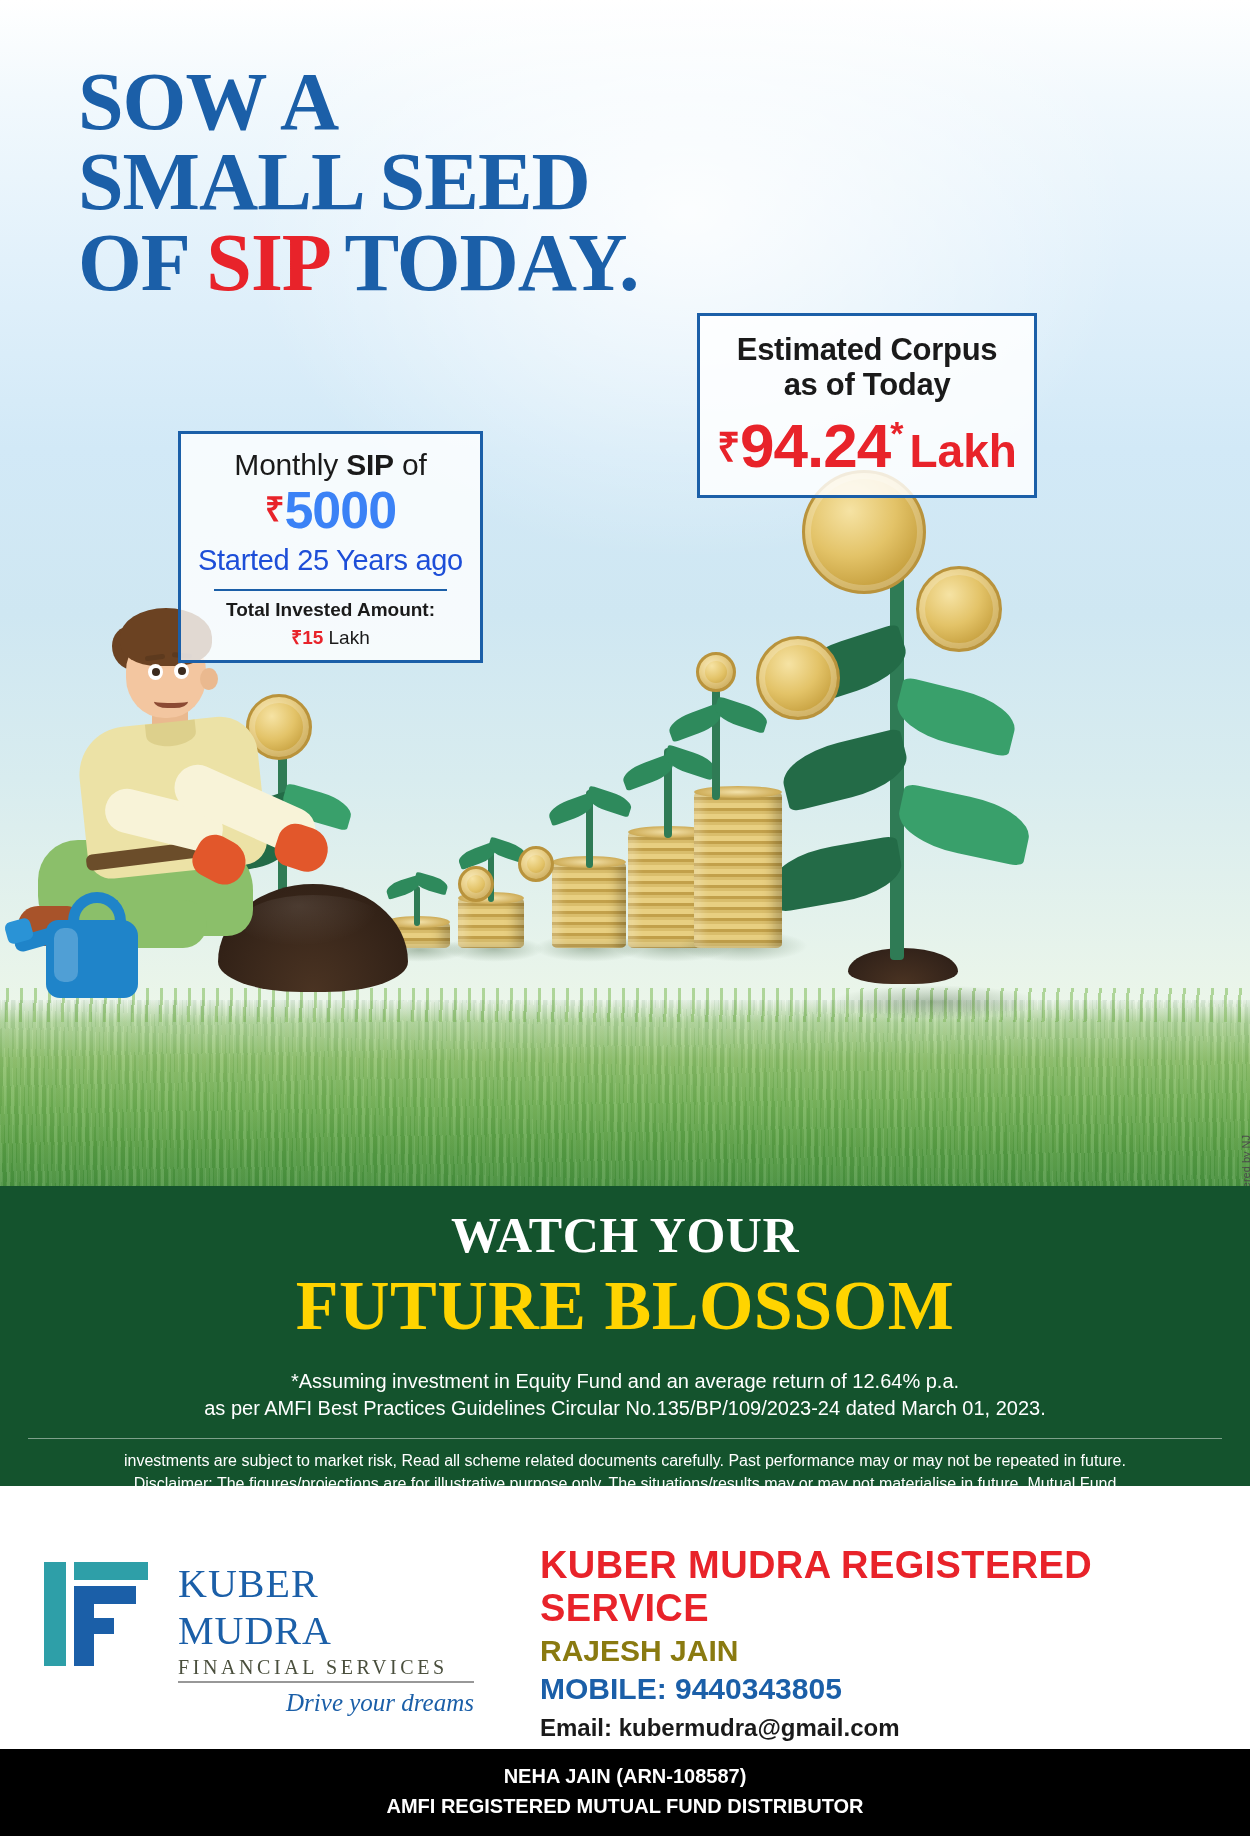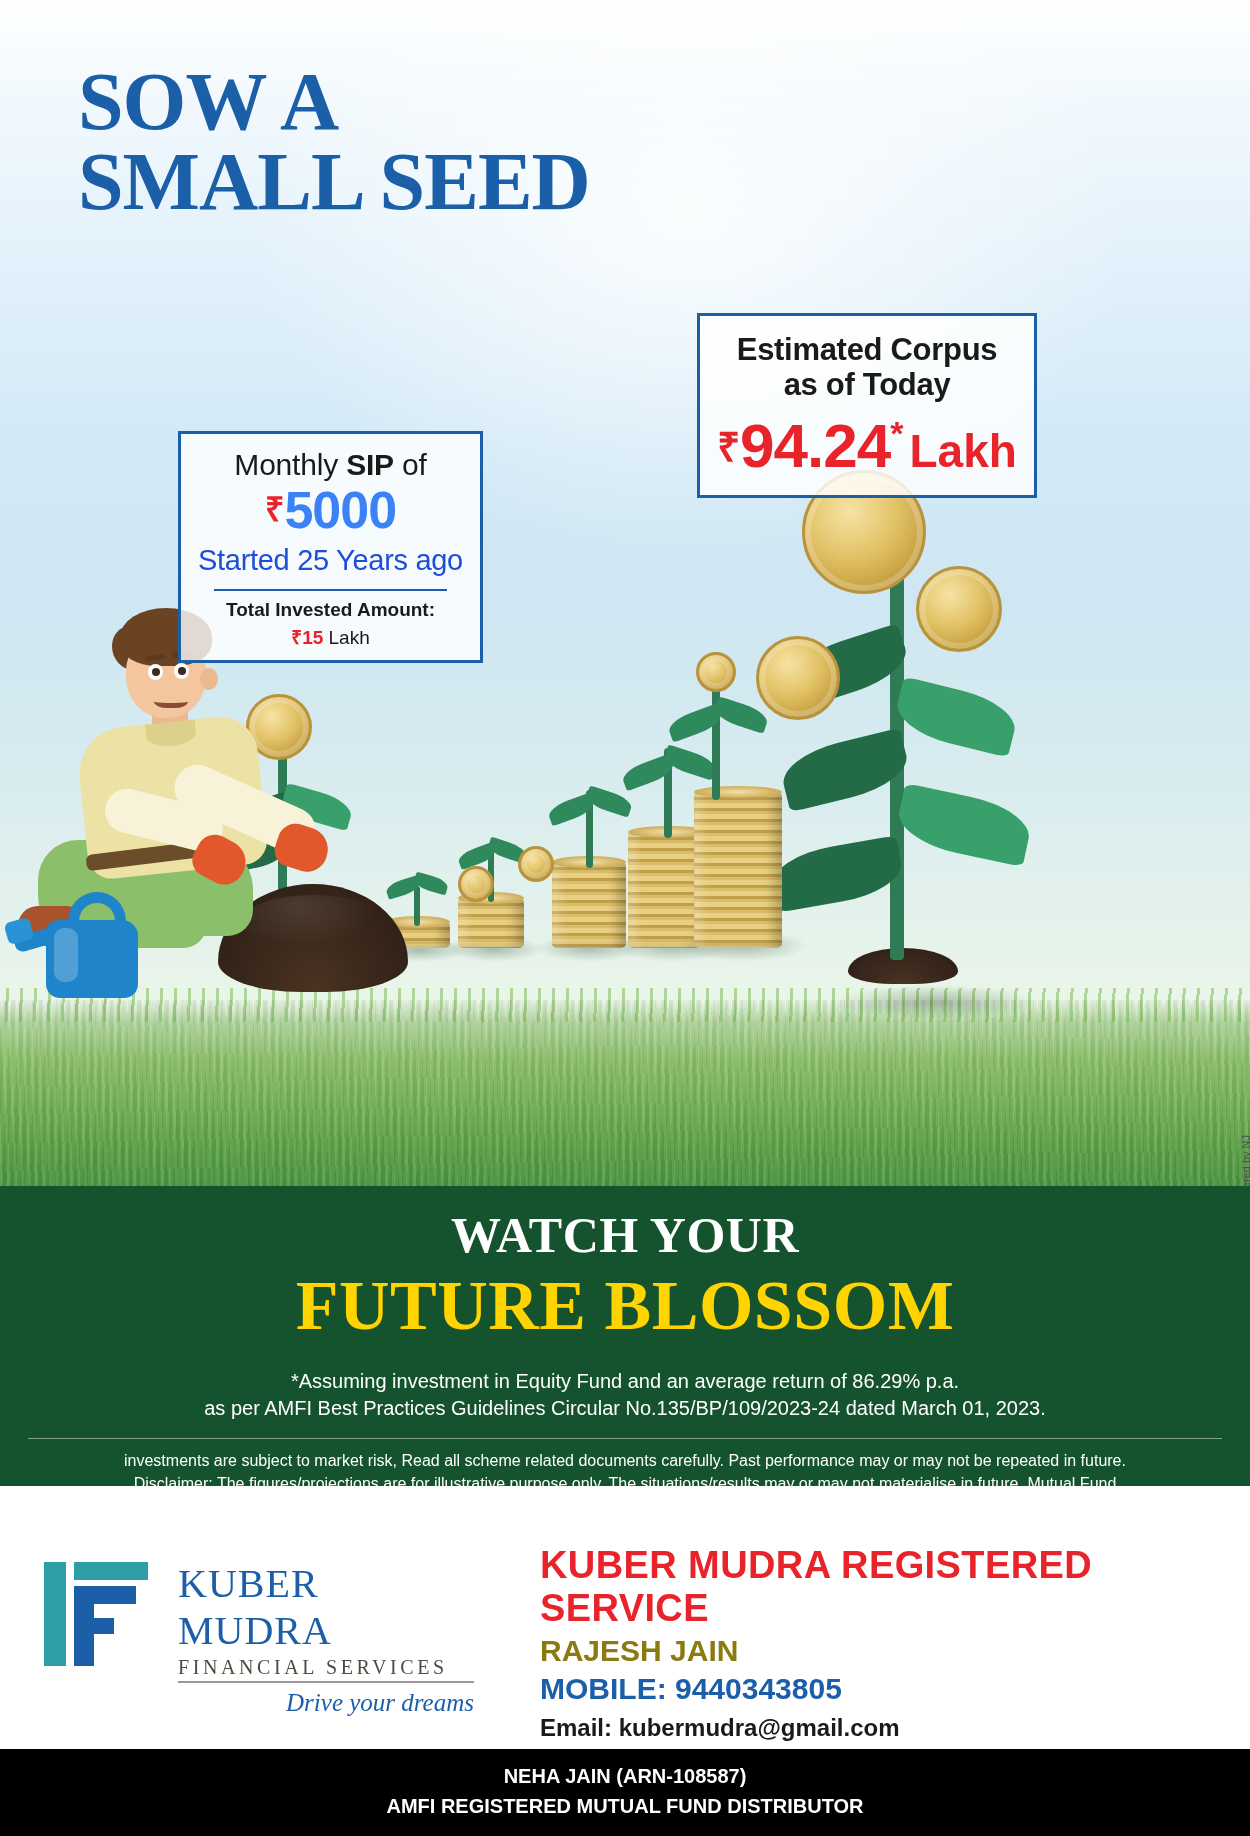--- a/index.html
+++ b/index.html
@@ -425,20 +425,21 @@
   <div class="sky">
     <div class="sky-glow"></div>
   </div>
 
   <div class="grass-top-tufts"></div>
   <div class="grass"></div>
 
   <div class="headline">
     <span class="hl-line">SOW A</span>
     <span class="hl-line">SMALL SEED</span>
+    <span class="hl-line"><span>OF </span><span class="sip-red">SIP</span><span> TODAY.</span></span>
   </div>
 
   <div>
     <div class="shadow" style="left:830px; top:985px; width:210px; height:34px;"></div>
     <div class="soil-mini" style="left:848px; top:948px; width:110px; height:36px;"></div>
     <div class="stem" style="left:890px; top:560px; width:14px; height:400px;"></div>
     <div class="leaf dark" style="left:790px; top:640px; width:118px; height:52px; transform:rotate(-18deg);"></div>
     <div class="leaf light" style="left:896px; top:690px; width:120px; height:54px; transform:rotate(14deg) scaleX(-1);"></div>
     <div class="leaf dark" style="left:782px; top:742px; width:126px; height:56px; transform:rotate(-14deg);"></div>
     <div class="leaf light" style="left:898px; top:796px; width:132px; height:58px; transform:rotate(12deg) scaleX(-1);"></div>
@@ -544,21 +545,21 @@
     <div class="sip-total-label">Total Invested Amount:</div>
     <div class="sip-total-value"><span class="r2">₹</span><span class="n2">15</span><span> Lakh</span></div>
   </div>
 
   <div class="powered-by">*Powered by NJ</div>
 
   <div class="greenband">
     <div class="watch-your">WATCH YOUR</div>
     <div class="future-blossom">FUTURE BLOSSOM</div>
     <div class="assume">
-      <div>*Assuming investment in Equity Fund and an average return of 86.29% p.a.</div>
+      <div>*Assuming investment in Equity Fund and an average return of 12.64% p.a.</div>
       <div>as per AMFI Best Practices Guidelines Circular No.135/BP/109/2023-24 dated March 01, 2023.</div>
     </div>
     <div class="disclaimer-sep"></div>
     <div class="disclaimer">
       <div>investments are subject to market risk,  Read all scheme related documents carefully. Past performance may or may not be repeated in future.</div>
       <div>Disclaimer: The figures/projections are for illustrative purpose only. The situations/results may or may not materialise in future. Mutual Fund</div>
     </div>
   </div>
 
   <div class="brandstrip">

